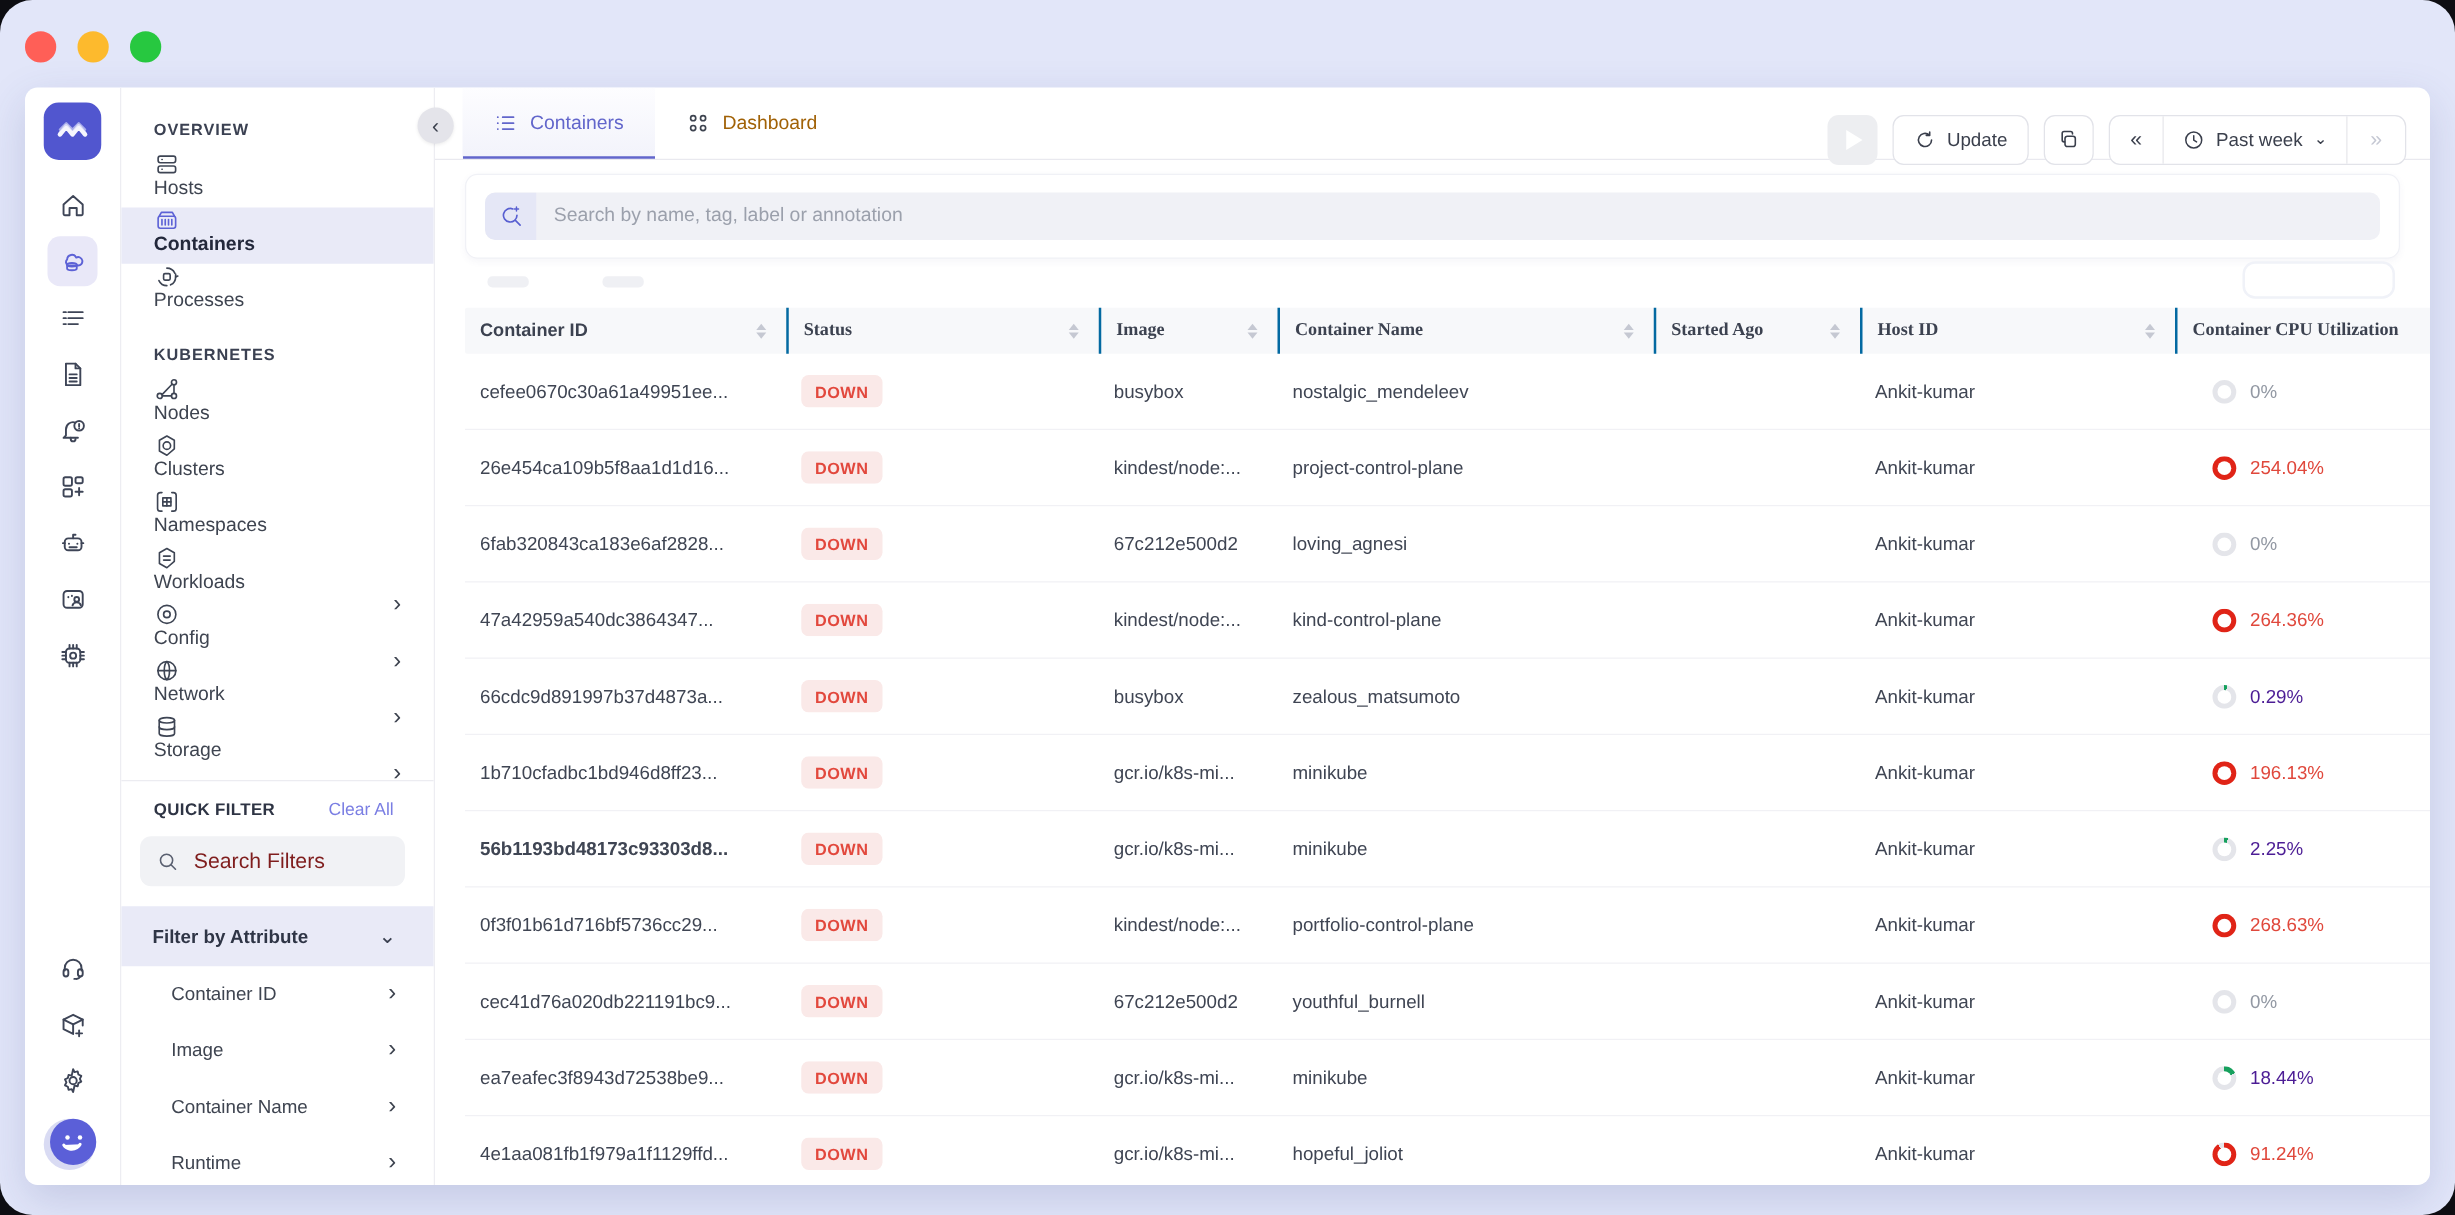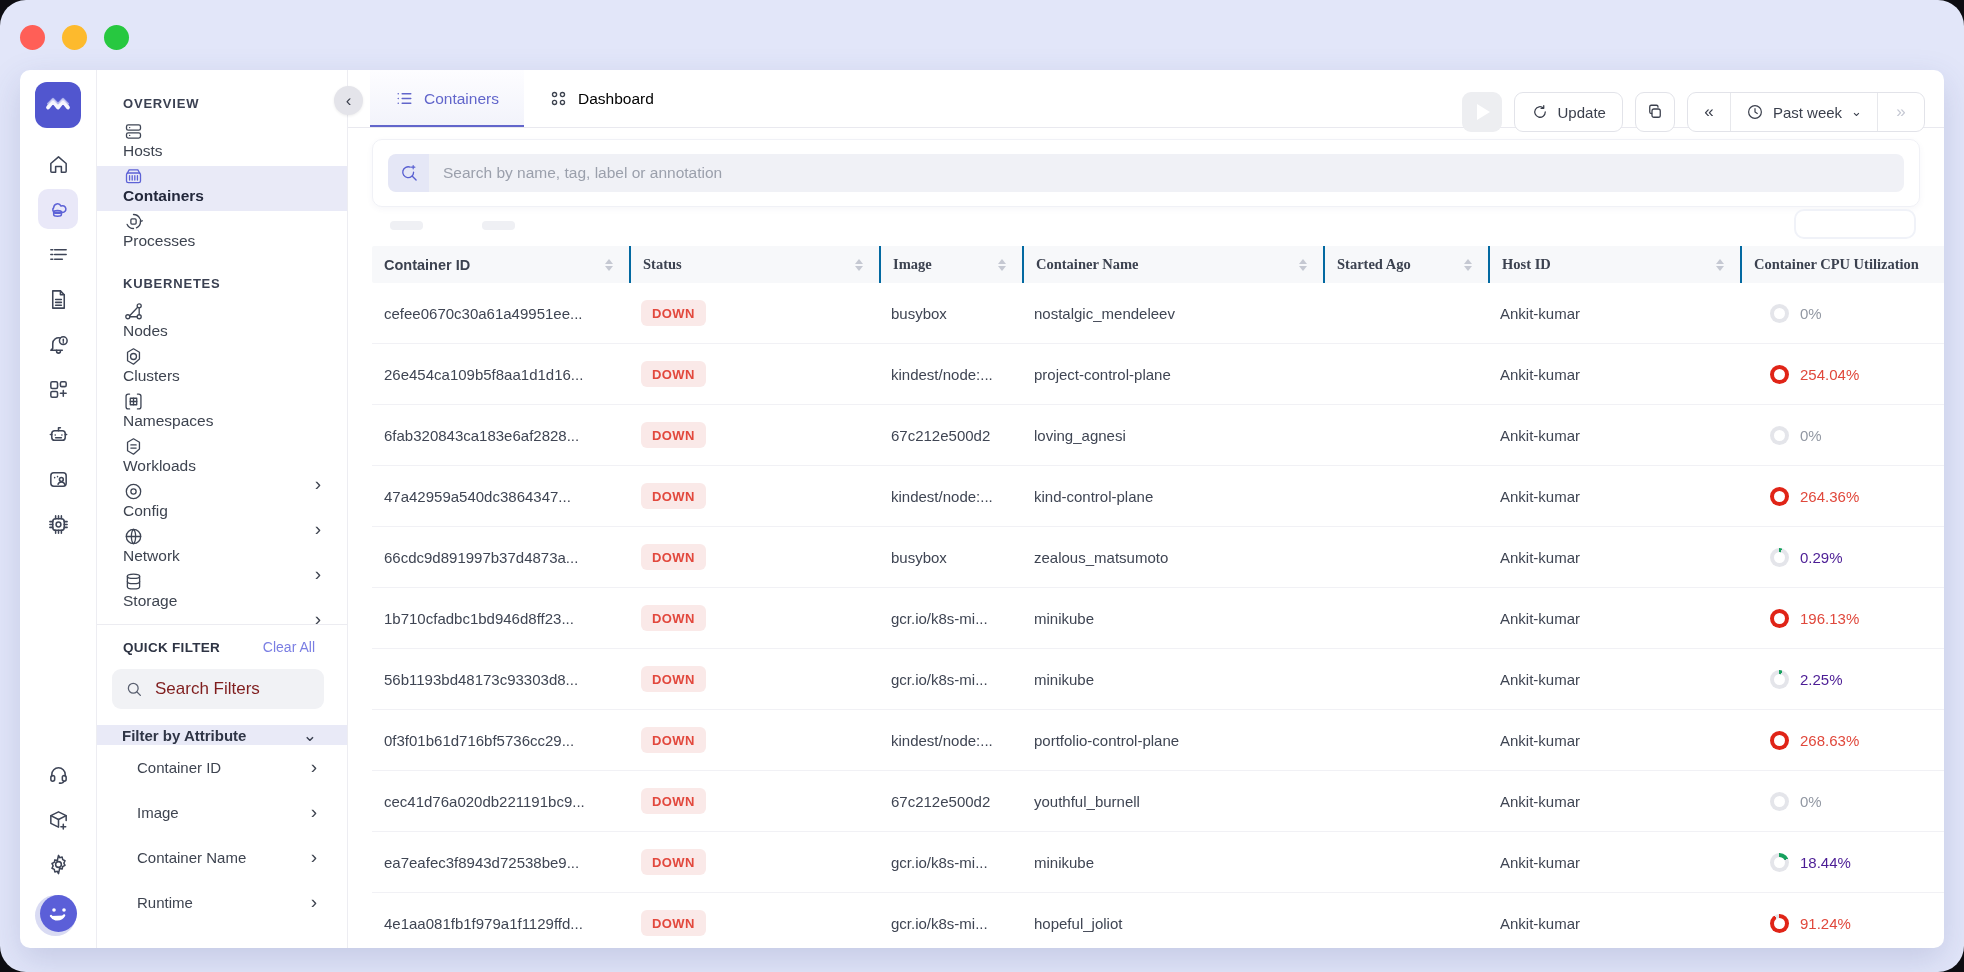--- a/index.html
+++ b/index.html
@@ -34,32 +34,32 @@
   .side-item .chev { margin-left:auto; color:#3E4450; font-size:19px; line-height:1; transform:translateY(-1px); }
   .side-gap { height:14px; }
   .side-divider { border-bottom:1px solid #ECECF1; margin-top:8px; }
 
   .qf-head { display:flex; align-items:center; justify-content:space-between; padding:14px 32px 10px 26px; }
   .qf-title { font-size:13.5px; font-weight:700; color:#2E3444; letter-spacing:.3px; }
   .qf-clear { font-size:14px; color:#7A7EE3; cursor:pointer; }
   .qf-search { margin:4px 23px 0 15px; height:40px; background:#F1F2F5; border-radius:9px; display:flex; align-items:center; gap:12px; padding:0 13px; cursor:text; }
   .qf-search svg { width:18px; height:18px; stroke:#5A6070; fill:none; stroke-width:1.7; stroke-linecap:round; }
   .qf-search span { font-size:17px; color:#7f1d1d; }
-  .qf-group { margin-top:16px; height:20px; background:#E9EAF7; display:flex; align-items:center; padding:0 30px 0 25px; font-size:15px; font-weight:700; color:#2F3546; cursor:pointer; }
+  .qf-group { margin-top:16px; height:48px; background:#E9EAF7; display:flex; align-items:center; padding:0 30px 0 25px; font-size:15px; font-weight:700; color:#2F3546; cursor:pointer; }
   .qf-group .chev { margin-left:auto; font-size:17px; font-weight:400; color:#3A4050; }
   .attr-item { height:45px; display:flex; align-items:center; padding:0 30px 0 40px; font-size:15px; color:#3E4450; cursor:pointer; }
   .attr-item .chev { margin-left:auto; font-size:19px; line-height:1; transform:translateY(-1px); }
 
   .collapse-btn { position:absolute; left:314px; top:16px; width:29px; height:29px; border-radius:50%; background:#E4E4EA; display:flex; align-items:center; justify-content:center; font-size:17px; color:#3A3F4C; cursor:pointer; z-index:5; box-shadow:0 1px 3px rgba(0,0,0,.08); }
 
   
   .main { flex:1; display:flex; flex-direction:column; position:relative; overflow:hidden; }
 
   .tabbar { height:58px; flex:0 0 58px; border-bottom:1px solid #E9E9EF; display:flex; align-items:stretch; padding-left:22px; position:relative; }
-  .tab { display:flex; align-items:center; gap:10px; padding:0 25px; font-size:15.5px; color:#000000; cursor:pointer; }
+  .tab { display:flex; align-items:center; gap:10px; padding:0 25px; font-size:15.5px; color:#a16207; cursor:pointer; }
   .tab svg { width:19px; height:19px; stroke:#3E4450; fill:none; stroke-width:1.7; stroke-linecap:round; }
   .tab.active { color:#6266CB; background:linear-gradient(180deg,#FDFDFF 0%,#F2F3FB 100%); box-shadow:inset 0 -2px 0 #6266CB; }
   .tab.active svg { stroke:#6266CB; }
 
   .toolbar { position:absolute; right:19px; top:22px; height:40px; display:flex; gap:12px; }
   .tb-btn { height:40px; border-radius:9px; display:flex; align-items:center; justify-content:center; cursor:pointer; background:#fff; border:1px solid #E2E3E9; color:#3A3F4C; }
   .btn-play { width:40px; background:#EDEEF1; border:none; }
   .btn-play .tri { width:0; height:0; border-left:13px solid #fff; border-top:8px solid transparent; border-bottom:8px solid transparent; margin-left:3px; }
   .btn-update { padding:0 16px; gap:9px; font-size:15px; }
   .btn-copy { width:40px; }
@@ -523,21 +523,21 @@
                 <div class="td" style="width: 143px; flex: 0 0 143px;">gcr.io/k8s-mi...</div>
                 <div class="td" style="width: 301px; flex: 0 0 301px;">minikube</div>
                 <div class="td" style="width: 165px; flex: 0 0 165px;"></div>
                 <div class="td" style="width: 252px; flex: 0 0 252px;">Ankit-kumar</div>
                 <div class="td cpu-cell" style="width: 272px; flex: 0 0 272px;">
                   <div class="donut" style="background: conic-gradient(rgb(224, 36, 23) 0deg, rgb(224, 36, 23) 100%, rgb(228, 229, 234) 100%, rgb(228, 229, 234) 100%);"></div>
                   <div class="cpu-val critical">196.13%</div>
                 </div>
               </div>
               <div class="trow">
-                <div class="td" style="width: 257px; flex: 0 0 257px;">56b1193bd48173c93303d8...</div>
+                <div class="td" style="width: 257px; flex: 0 0 257px; font-weight: bold;">56b1193bd48173c93303d8...</div>
                 <div class="td" style="width: 250px; flex: 0 0 250px;"><div class="badge-down">DOWN</div></div>
                 <div class="td" style="width: 143px; flex: 0 0 143px;">gcr.io/k8s-mi...</div>
                 <div class="td" style="width: 301px; flex: 0 0 301px;">minikube</div>
                 <div class="td" style="width: 165px; flex: 0 0 165px;"></div>
                 <div class="td" style="width: 252px; flex: 0 0 252px;">Ankit-kumar</div>
                 <div class="td cpu-cell" style="width: 272px; flex: 0 0 272px;">
                   <div class="donut" style="background: conic-gradient(rgb(22, 160, 93) 0deg, rgb(22, 160, 93) 5%, rgb(228, 229, 234) 5%, rgb(228, 229, 234) 100%);"></div>
                   <div class="cpu-val ok">2.25%</div>
                 </div>
               </div>

